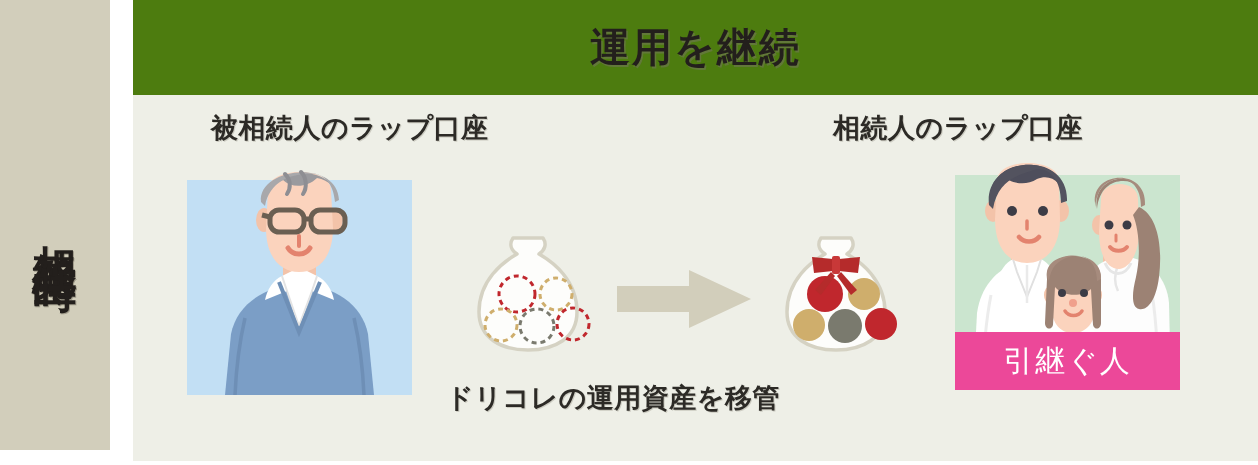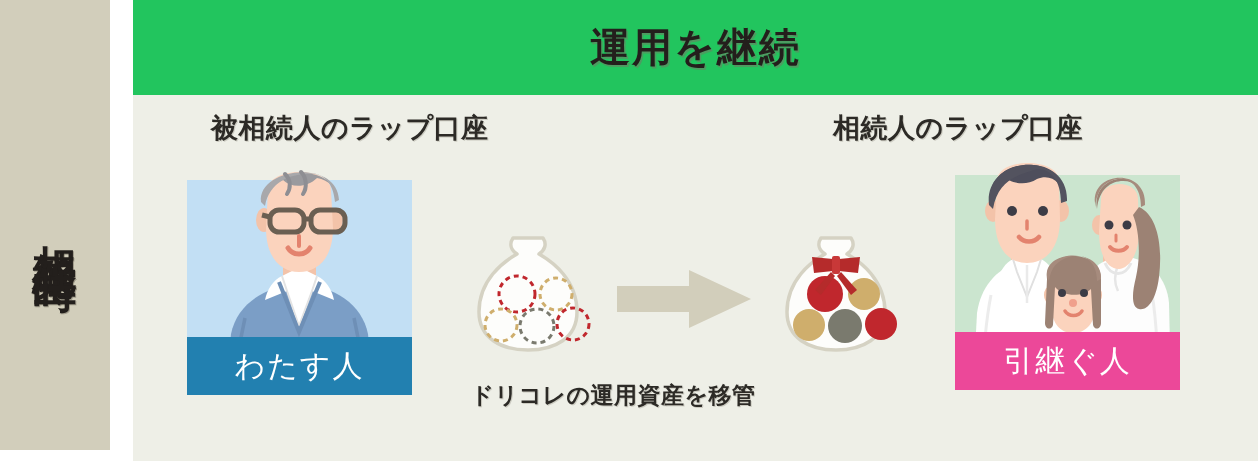--- a/index.html
+++ b/index.html
@@ -46,21 +46,21 @@
     width: 1125px;
     height: 461px;
     background: #eeefe7;
   }
   .panel-header {
     position: absolute;
     left: 0;
     top: 0;
     width: 100%;
     height: 95px;
-    background: #22c55e;
+    background: #4d7c0f;
     display: flex;
     align-items: center;
     justify-content: center;
     text-align: right;
   }
   .panel-title {
     font-size: 40px;
     font-weight: bold;
     color: #231f1c;
     letter-spacing: 2px;
@@ -144,21 +144,21 @@
     height: 62px;
   }
   .arrow svg { width: 135px; height: 62px; display: block; }
 
   .transfer-caption {
     position: absolute;
     left: 200px;
     top: 380px;
     width: 560px;
     text-align: center;
-    font-size: 23px;
+    font-size: 27px;
     font-weight: bold;
     color: #2c2a26;
     letter-spacing: 0.5px;
     white-space: nowrap;
     text-shadow: 1px 1px 0 rgba(170,168,155,0.5);
   }
 </style>
 </head>
 <body>
 
@@ -217,21 +217,20 @@
             <rect x="124" y="52" width="34" height="22" rx="9"></rect>
             <path d="M117 61 L124 61"></path>
             <path d="M83 59 L75 57"></path>
           </g>
 
           <path d="M112 78 L112 88" stroke="#e3836e" stroke-width="4" fill="none" stroke-linecap="round"></path>
           <path d="M101 90 C106 98 118 98 123 90" stroke="#e3836e" stroke-width="5" fill="none" stroke-linecap="round"></path>
         </g>
       </svg>
     </div>
-    <div class="name-band" style="background:#2280b0">わたす人</div>
   </div>
 
   <div class="bag bag-left">
     <svg viewBox="0 0 130 130">
       <path d="M50 10 C46 16 48 22 54 26 C40 34 16 52 16 84 C16 110 38 122 65 122 C92 122 114 110 114 84 C114 52 90 34 76 26 C82 22 84 16 80 10 Z" fill="#fdfdfb" stroke="#d5d2c3" stroke-width="3.5" stroke-linejoin="round"></path>
       <g fill="none" stroke-width="3" stroke-dasharray="5 4">
         <circle cx="54" cy="66" r="18" stroke="#c0272d"></circle>
         <circle cx="93" cy="66" r="16" stroke="#cfae6c"></circle>
         <circle cx="38" cy="97" r="16" stroke="#cfae6c"></circle>
         <circle cx="74" cy="98" r="17" stroke="#7a7a6e"></circle>

